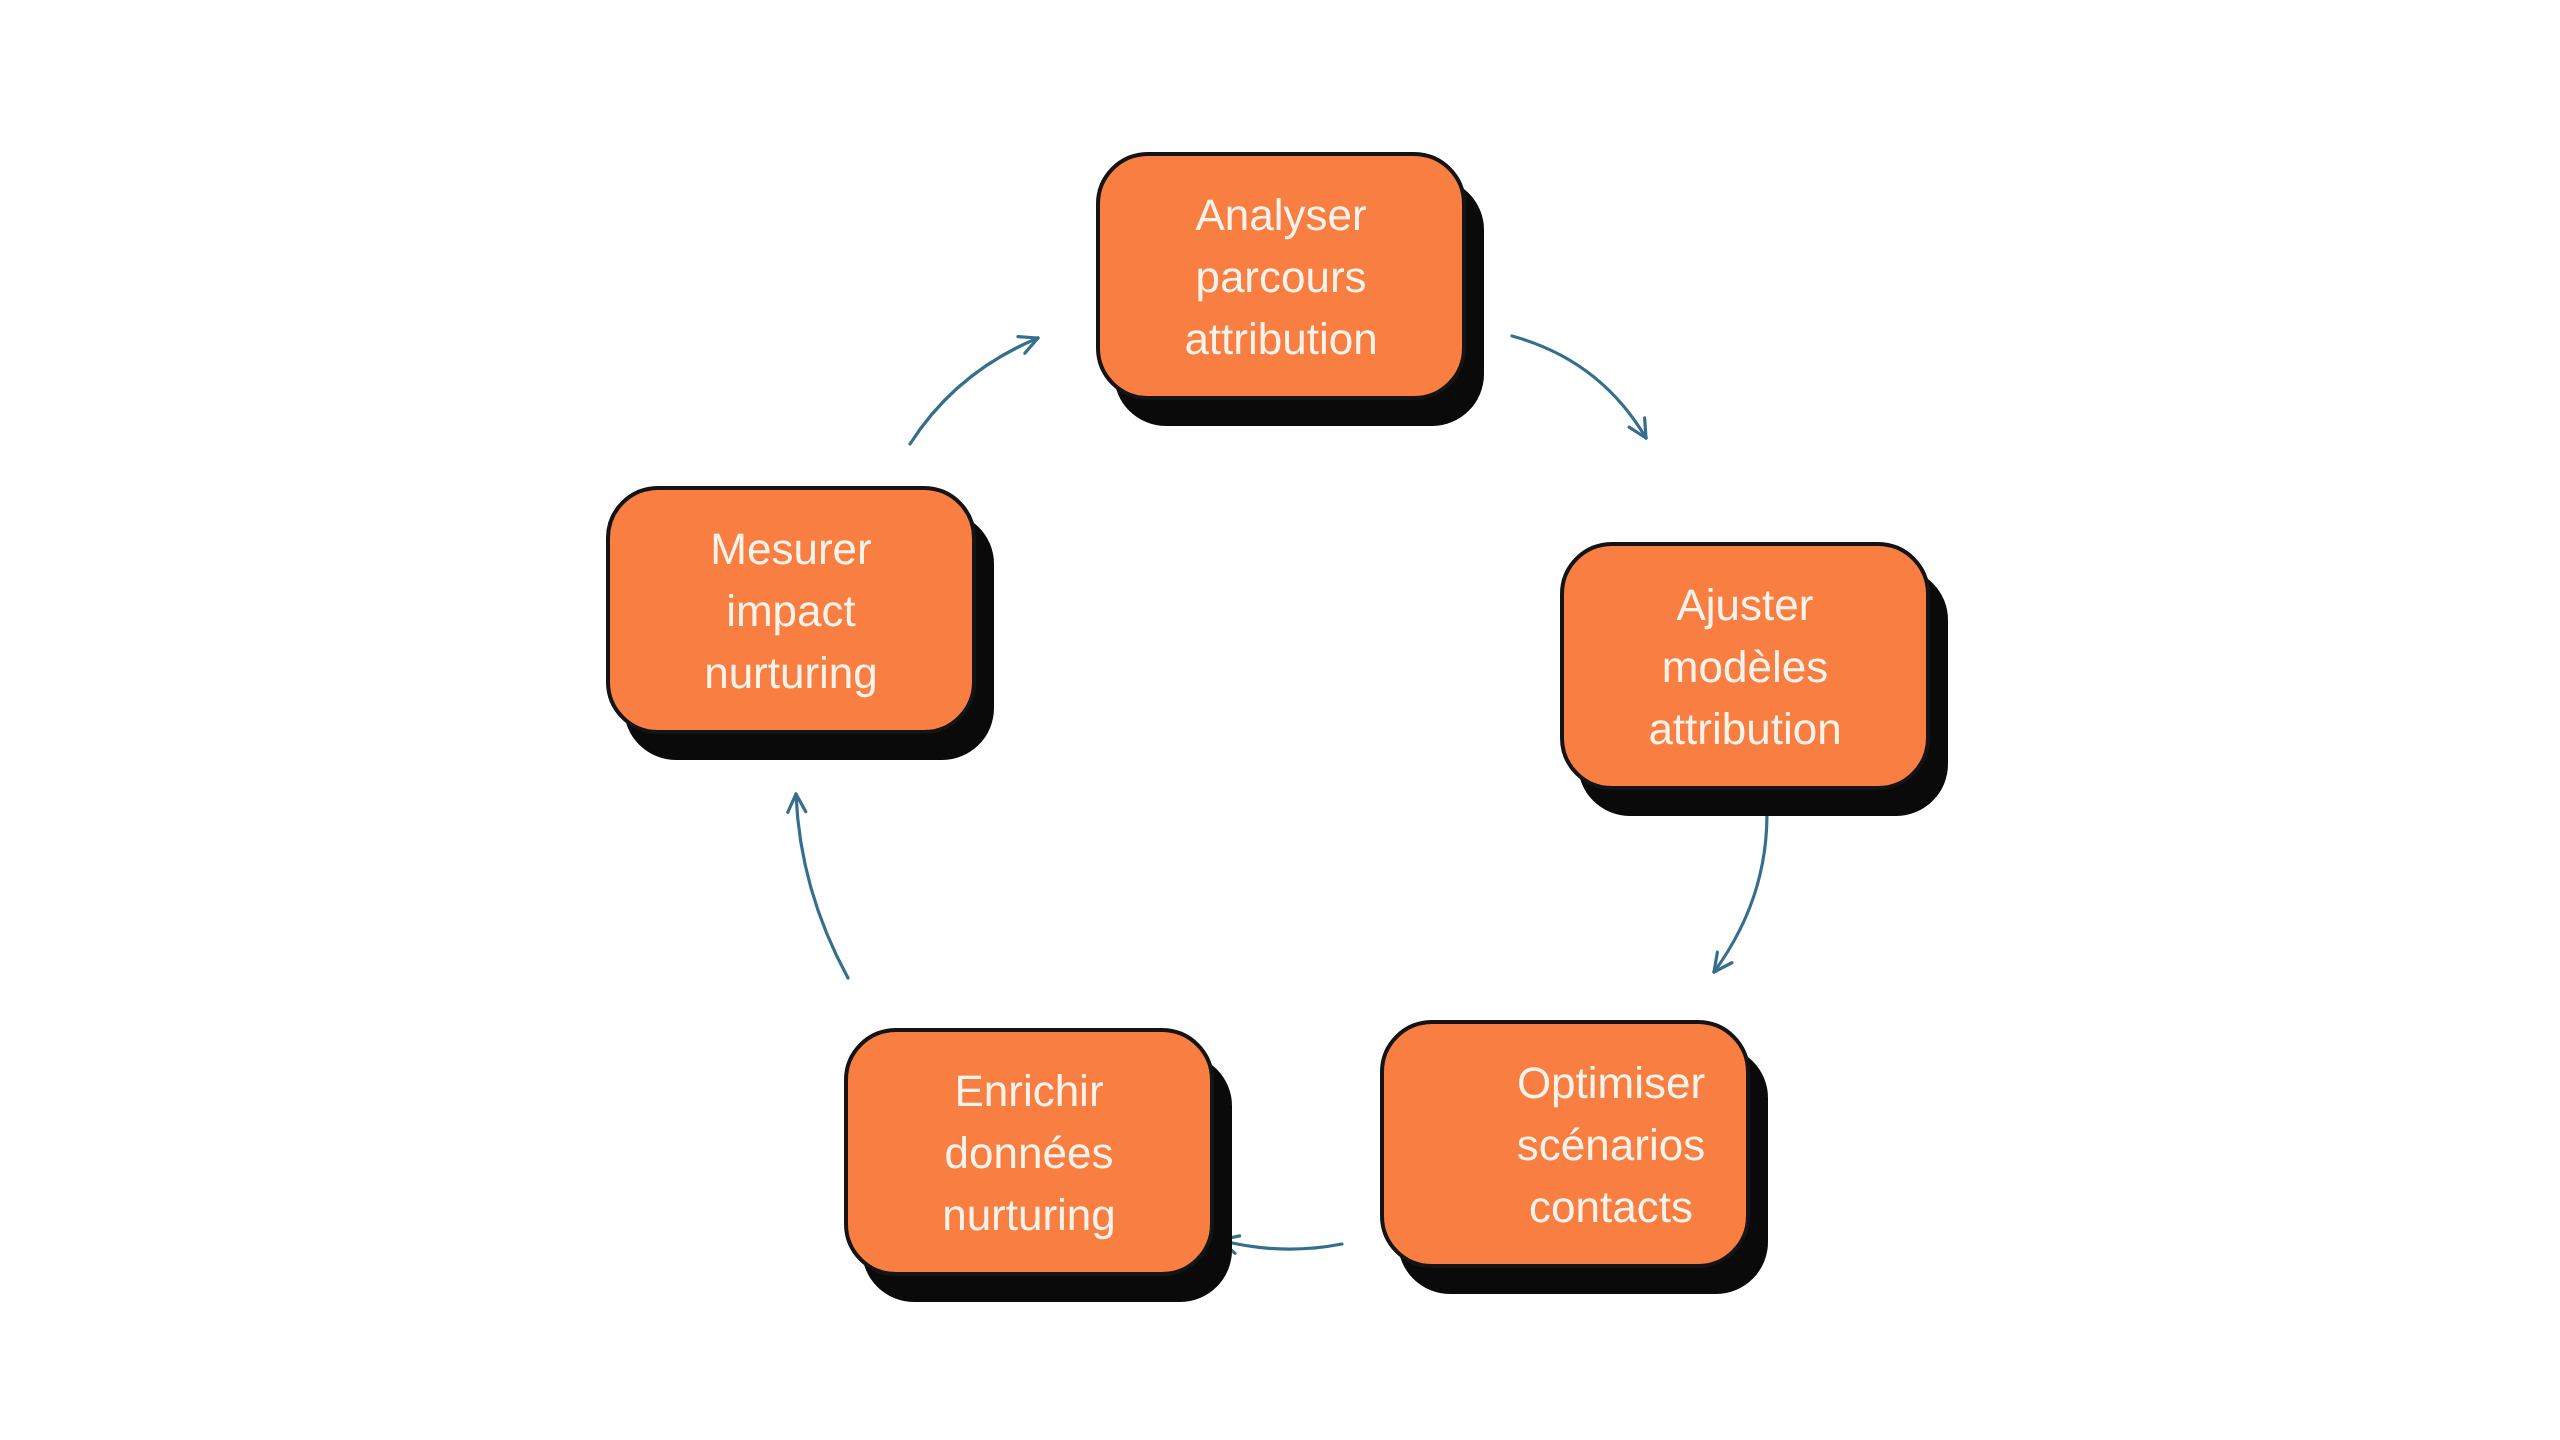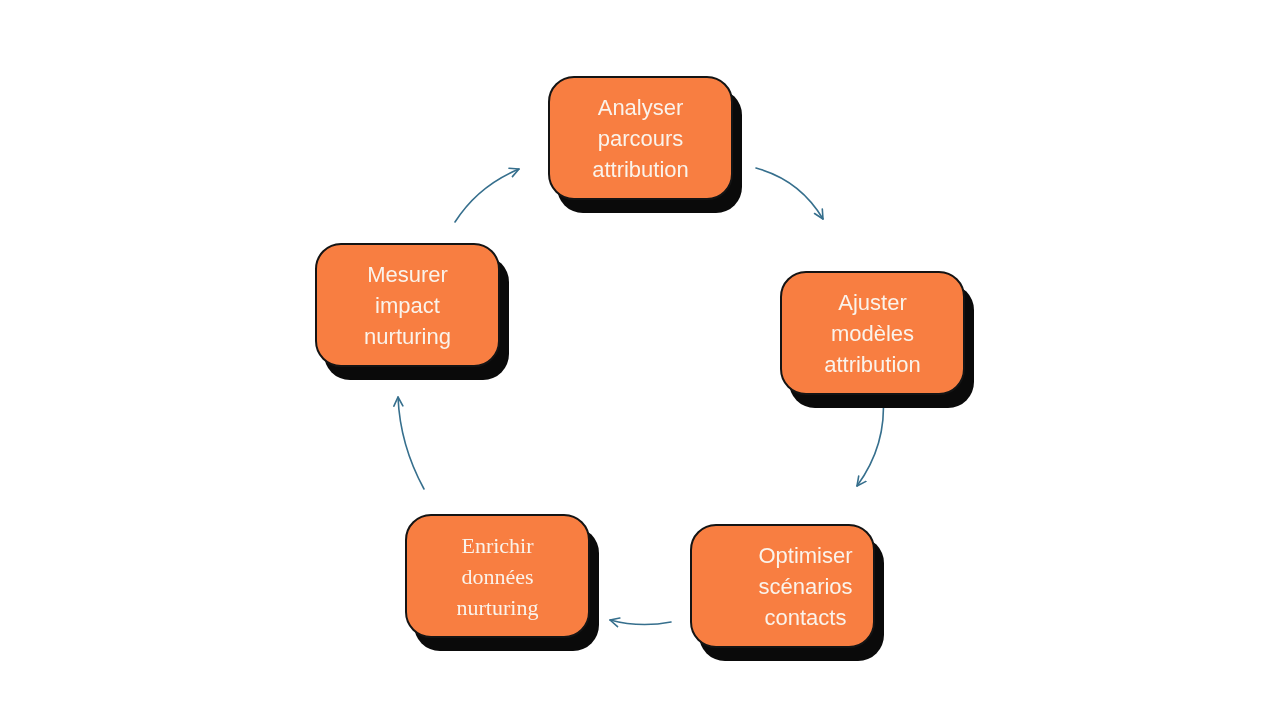--- a/index.html
+++ b/index.html
@@ -53,23 +53,23 @@
     text-align: center;
     color: var(--node-text, #FAF3EB);
     font-size: 22px;
     line-height: 31px;
   }
   .node-label .line {
     display: block;
   }
   .pos-top          { left: 548px; top: 76px; }
   .pos-right        { left: 780px; top: 243px; margin-top: 28px; }
-  .pos-bottom-right { left: 690px; top: 524px; padding-left: 46px; }
-  .pos-bottom-left  { left: 405px; top: 514px; font-family: Liberation Serif, serif; }
-  .pos-left         { left: 315px; top: 243px; align-items: center; }
+  .pos-bottom-right { left: 690px; top: 510px; padding-left: 46px; }
+  .pos-bottom-left  { left: 422px; top: 514px; }
+  .pos-left         { left: 303px; top: 243px; align-items: center; }
 </style>
 </head>
 <body>
 
 <div class="canvas">
 
   <svg class="connectors" width="1280" height="720" viewBox="0 0 1280 720" xmlns="http://www.w3.org/2000/svg">
     <defs>
       <marker id="arrowhead" markerUnits="userSpaceOnUse" markerWidth="14" markerHeight="14" refX="10" refY="5.5" orient="auto">
         <path class="conn-head" d="M1,1 L10,5.5 L1,10"></path>

